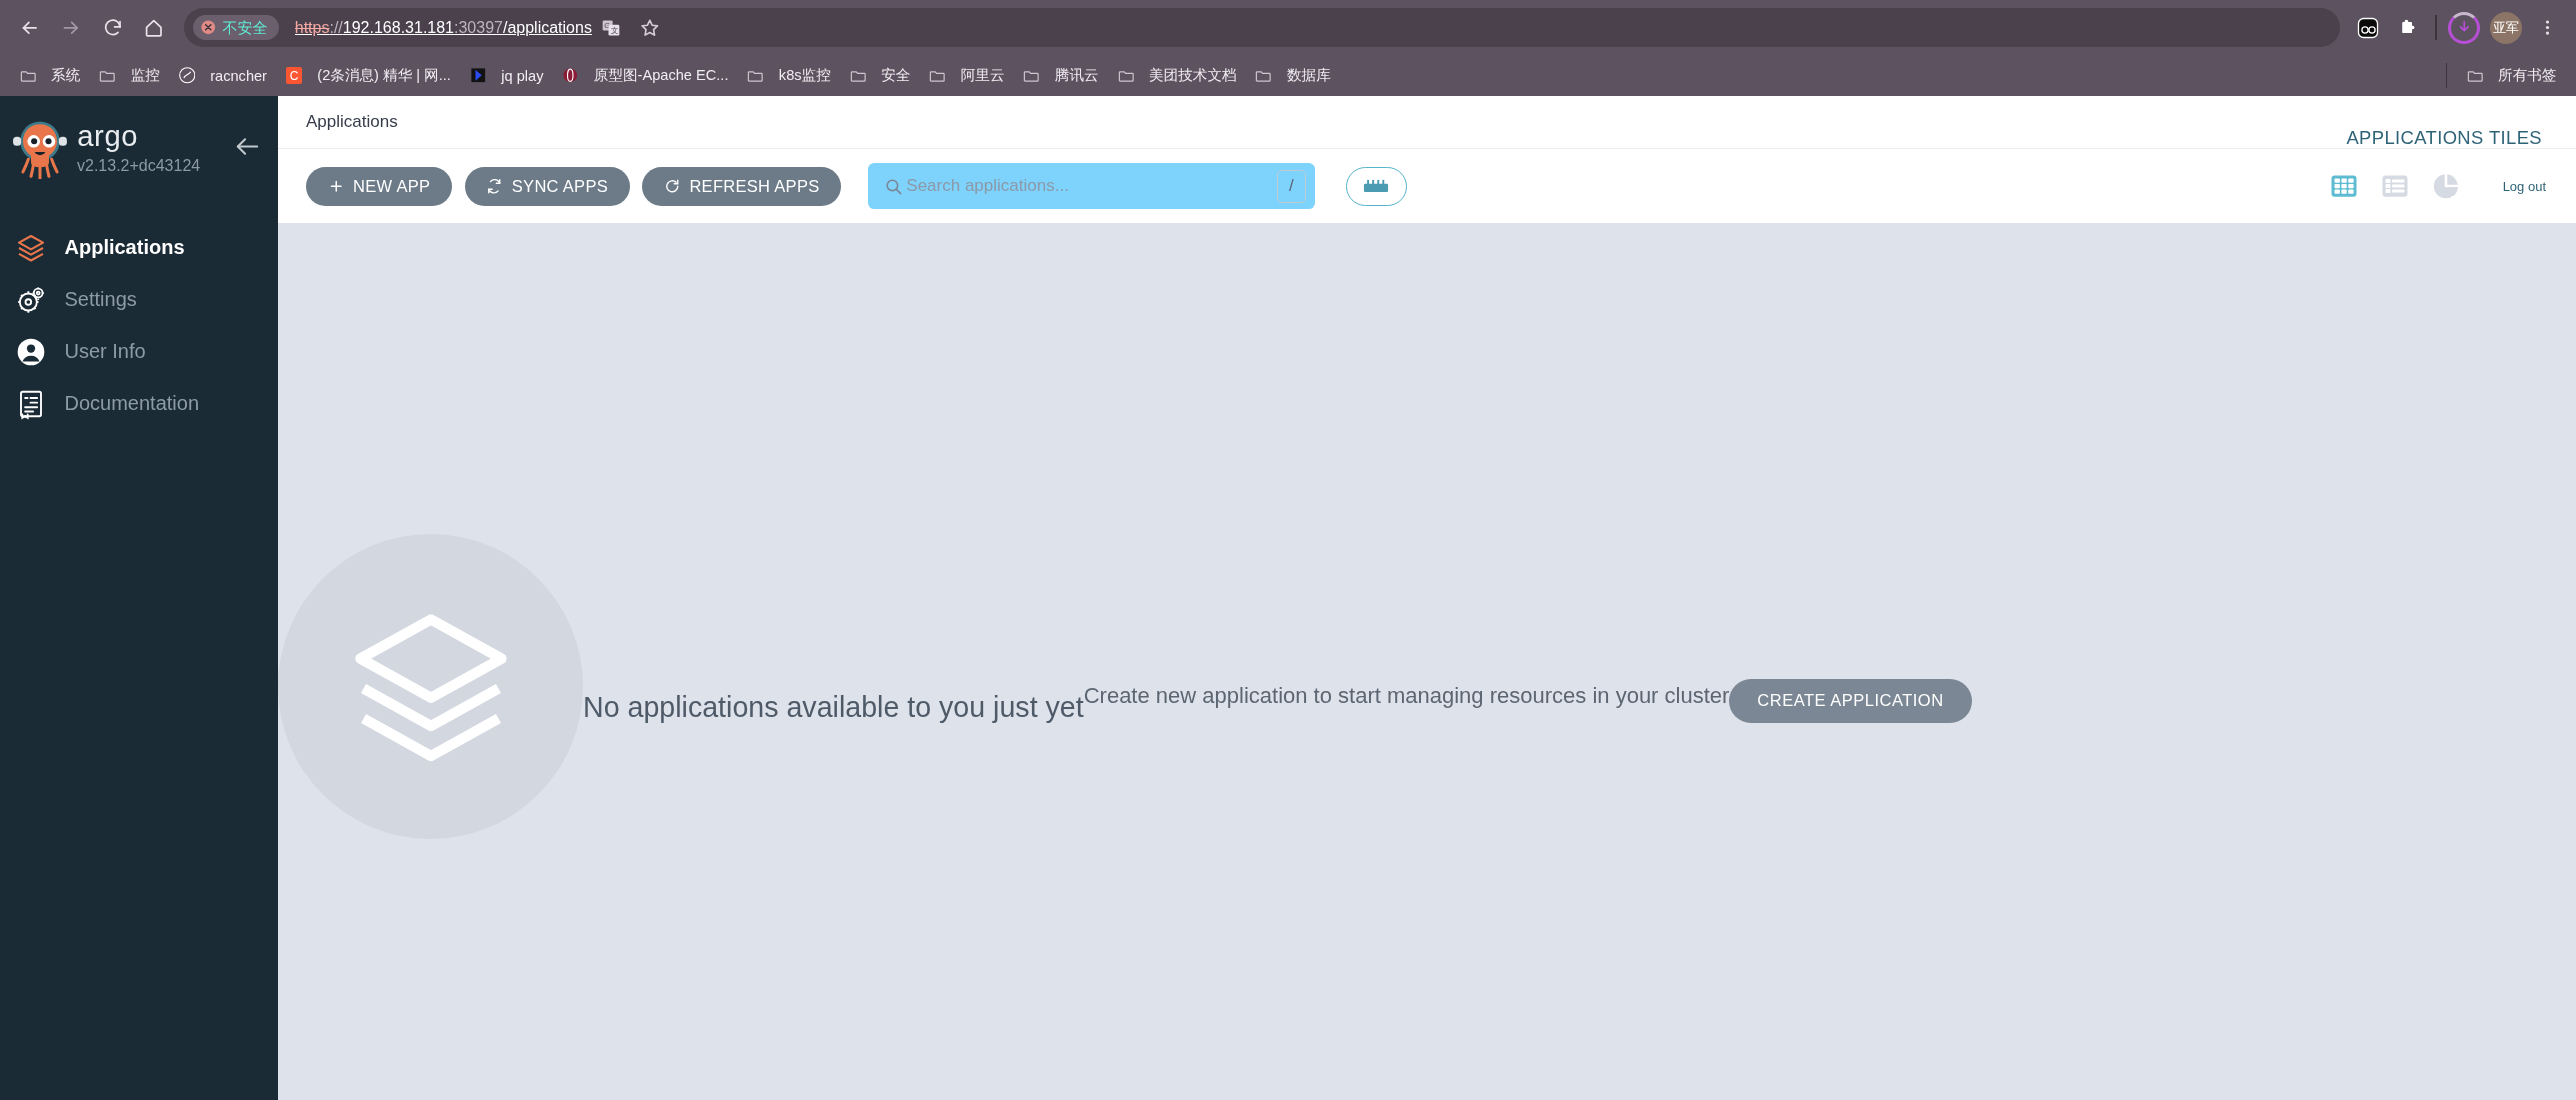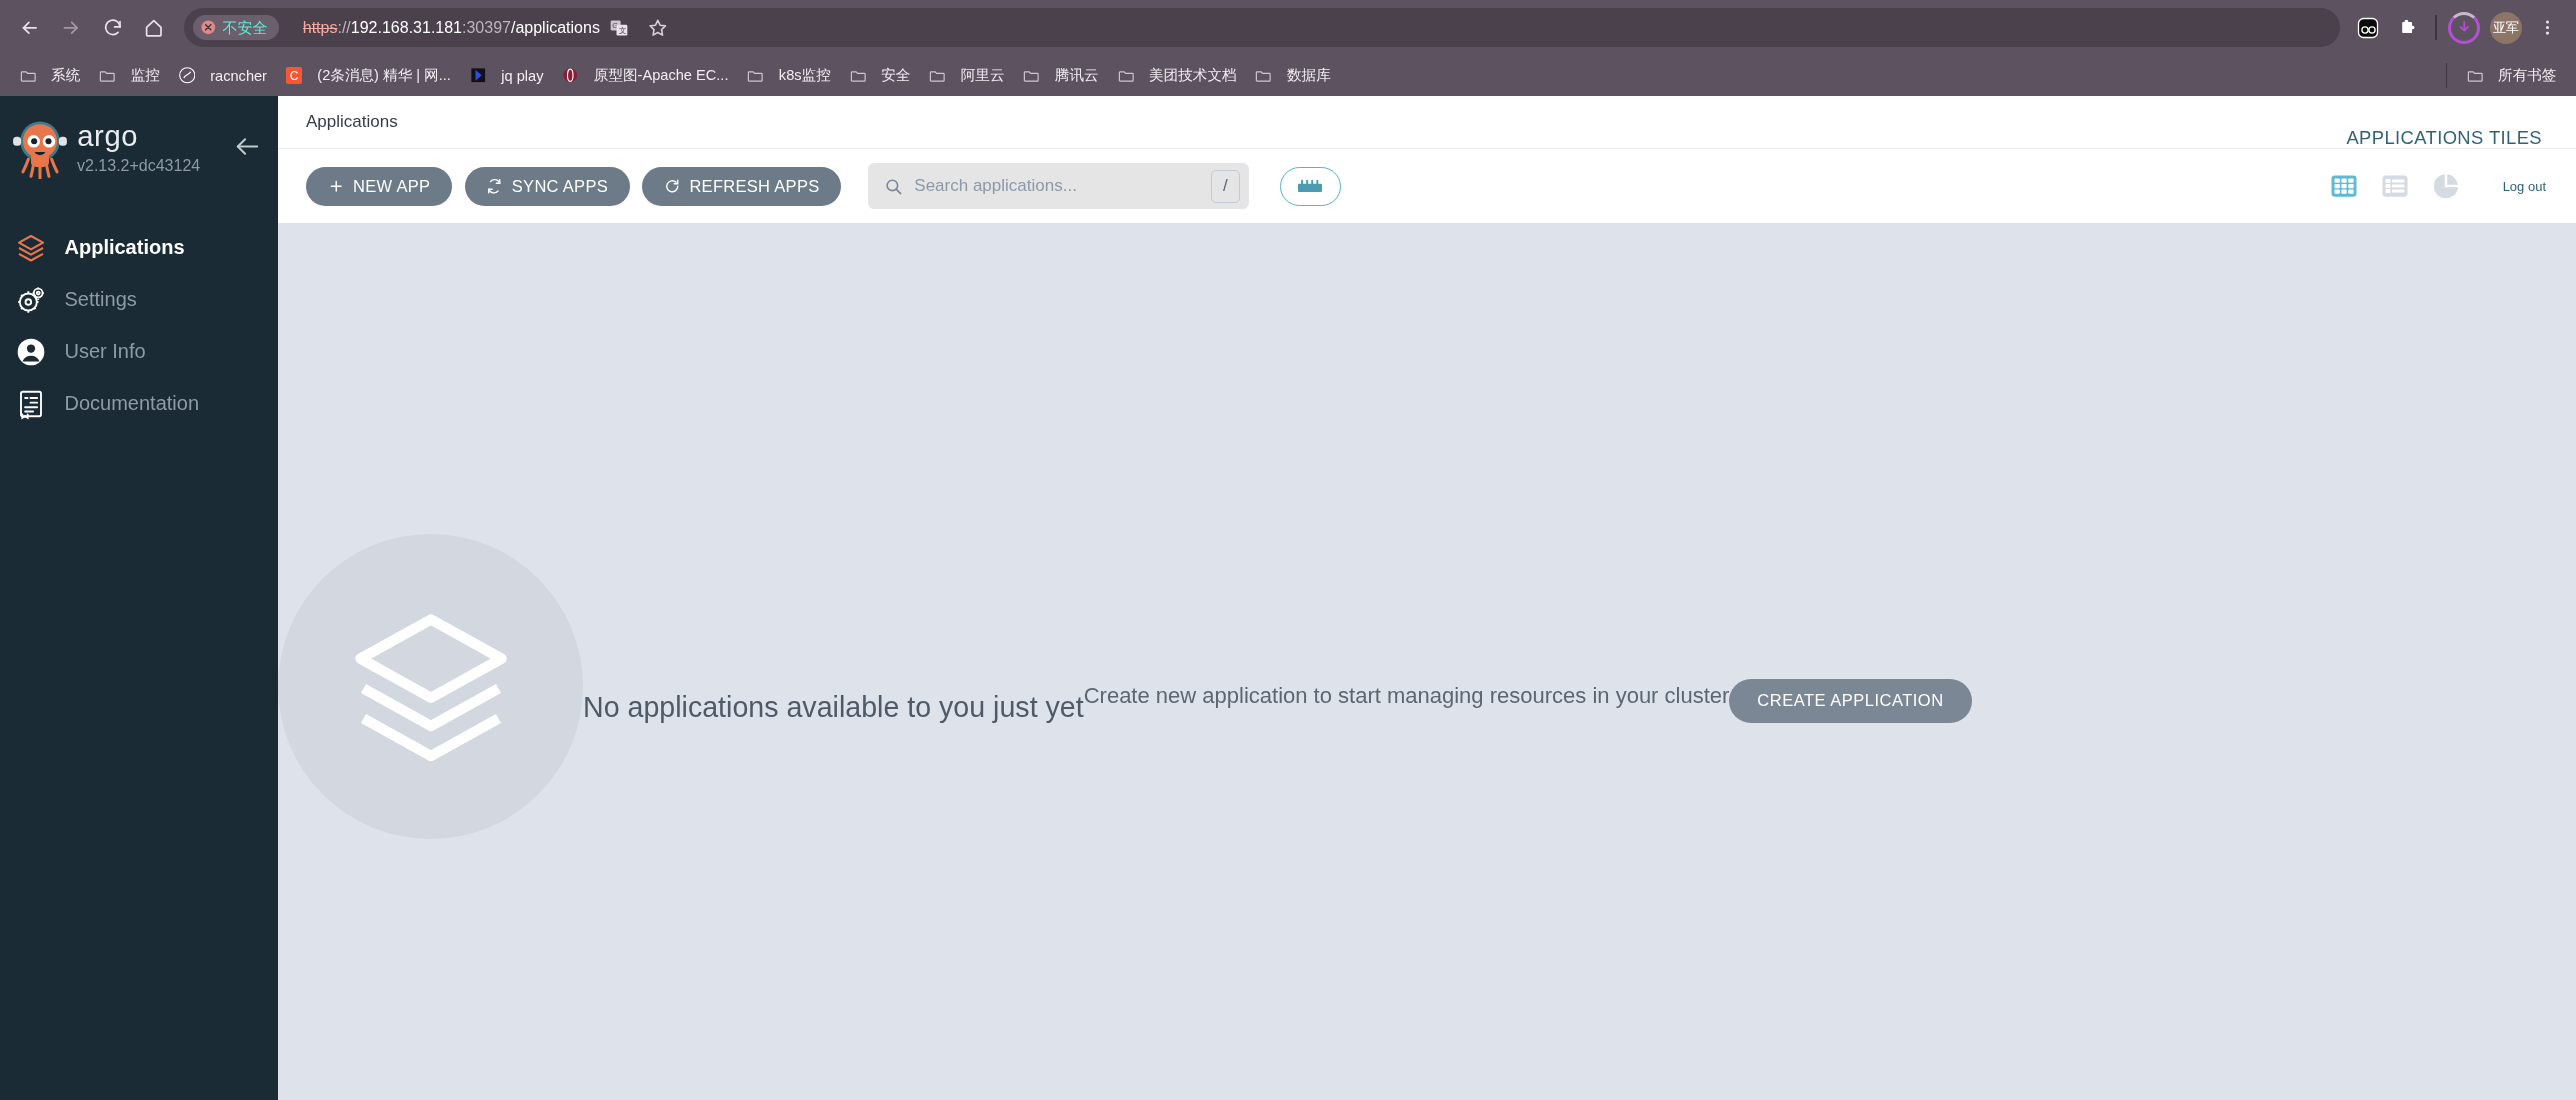--- a/index.html
+++ b/index.html
@@ -47,26 +47,27 @@
     padding: 3.8px 11.4px 3.8px 7.6px;
     flex: 0 0 auto;
   }
   .security-chip .warn-ico {
     width: 16.5px; height: 16.5px; flex: 0 0 auto;
   }
   .security-text {
     color: #5eead4; font-size: 15px; line-height: 1; white-space: nowrap;
   }
   .url-text {
-    margin-left: 24px;
+    margin-left: 16px;
     font-size: 16px;
     color: #ffffff;
     white-space: nowrap;
     overflow: hidden;
     text-overflow: ellipsis;
+    text-decoration: underline;
   }
   .url-scheme { color: #f4a9a3; text-decoration: line-through; }
   .url-dim { color: #bdb4bf; }
 
   .chrome-right {
     display: flex; align-items: center; gap: 1.3px; flex: 0 0 auto;
   }
   .chrome-icon-btn {
     width: 38px; height: 38px;
     display: flex; align-items: center; justify-content: center;
@@ -199,27 +200,27 @@
     font-size: 16.5px;
     letter-spacing: 0.3px;
     display: flex; align-items: center; gap: 9px;
     font-family: "Liberation Sans", sans-serif;
     white-space: nowrap;
   }
   .btn svg { display:block; flex: 0 0 auto; }
 
   .search-box {
     margin-left: 14px;
-    width: 381px;
+    width: 447px;
     height: 46px;
-    background: #e5e5e5;
+    background: #7dd3fc;
     border-radius: 6.3px;
     display: flex; align-items: center;
     padding: 0 9px 0 16.5px;
-    gap: 11px;
+    gap: 3px;
   }
   .search-input {
     flex: 1 1 auto;
     border: none; outline: none; background: transparent;
     font-size: 17px; color: #4a5568;
     font-family: "Liberation Sans", sans-serif;
     min-width: 0;
   }
   .search-input::placeholder { color: #8d98a8; }
   .slash-key {

